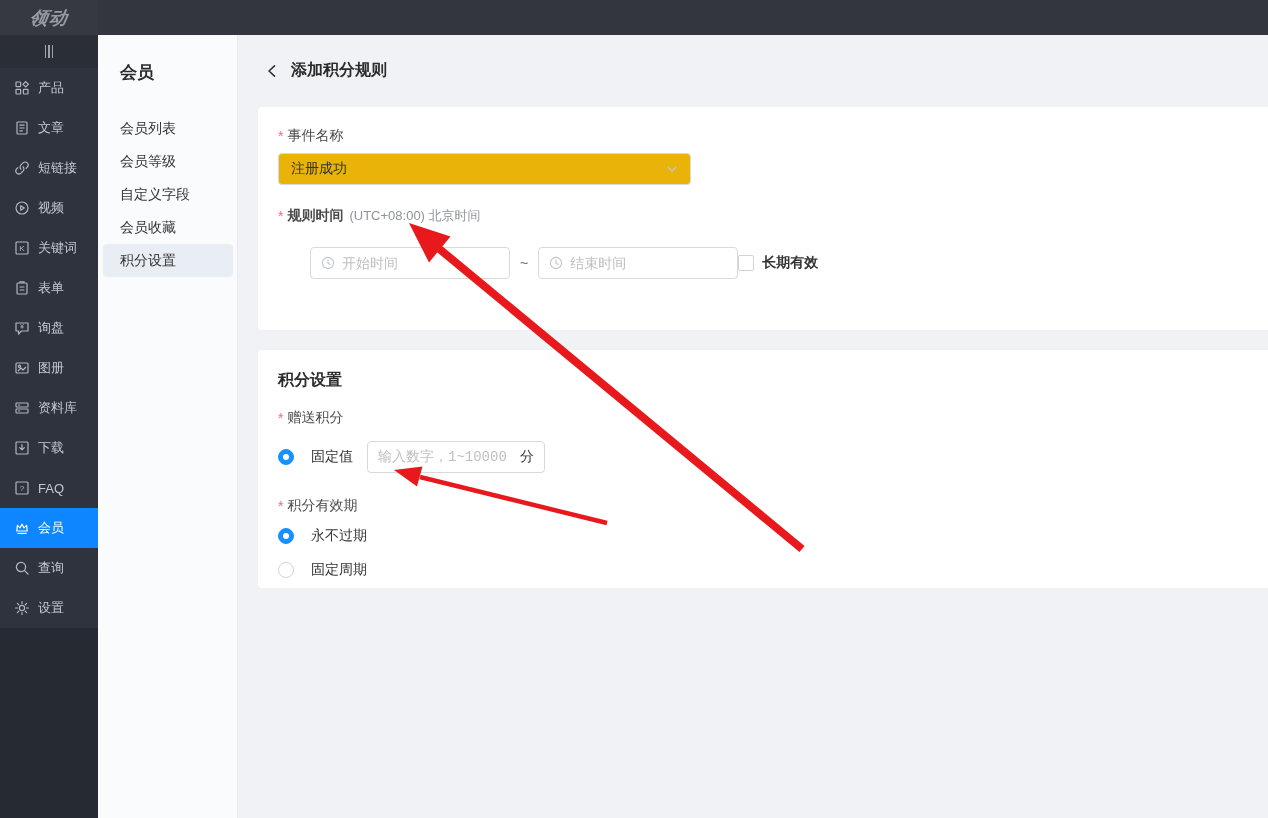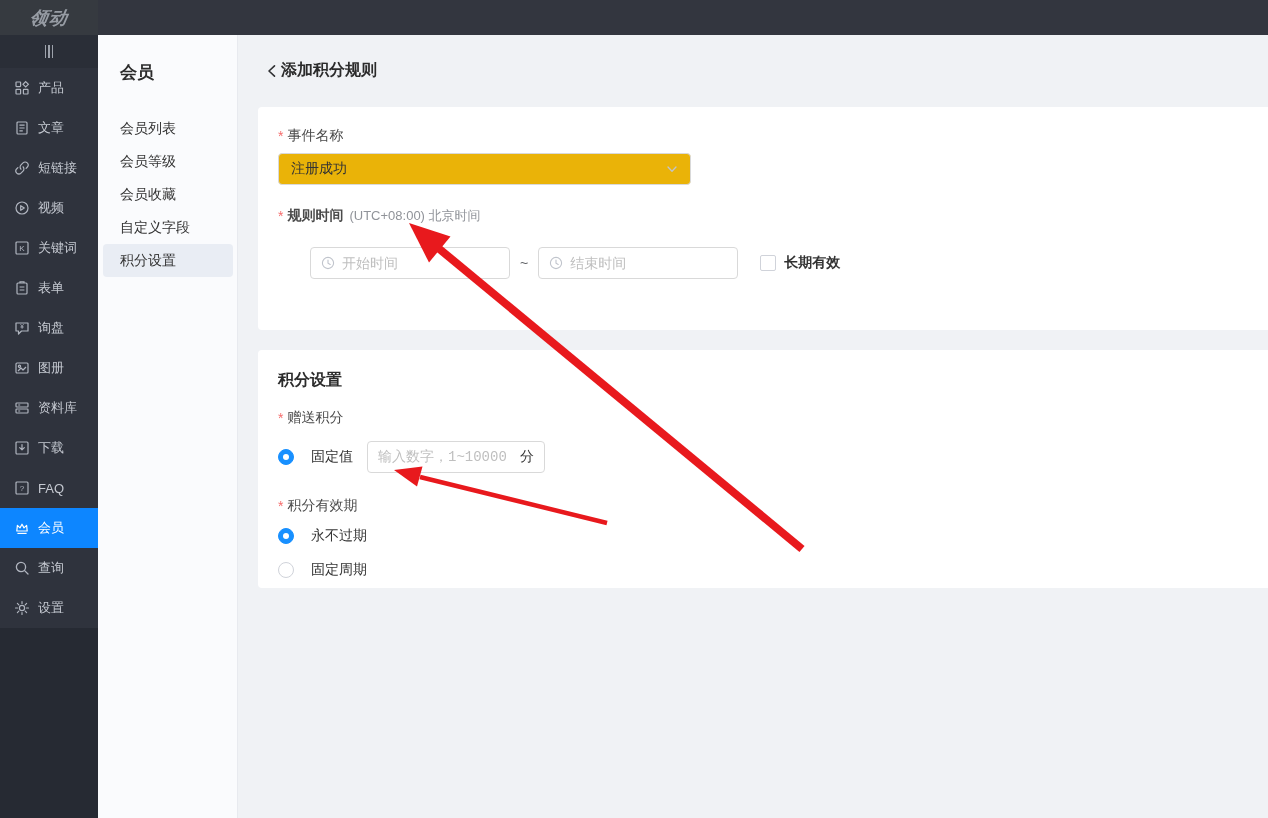--- a/index.html
+++ b/index.html
@@ -23,21 +23,21 @@
 
   
   .submenu { position:absolute; left:98px; top:35px; bottom:0; width:140px; background:#fafbfd; border-right:1px solid #e8eaef; z-index:4; }
   .submenu-title { font-size:17px; font-weight:bold; color:#2b2b2b; padding:26px 0 10px 22px; }
   .submenu-list { padding-top:18px; }
   .submenu-item { height:33px; line-height:33px; margin:0 4px 0 5px; padding-left:17px; font-size:14px; color:#333; border-radius:4px; cursor:pointer; }
   .submenu-item.active { background:#e9edf4; }
 
   
   .main { position:absolute; left:239px; top:35px; right:0; bottom:0; background:#f0f2f5; }
-  .page-head { position:absolute; top:25px; left:25px; display:flex; align-items:center; gap:1px; }
+  .page-head { position:absolute; top:25px; left:25px; display:flex; align-items:center; gap:11px; }
   .back-btn { width:16px; height:16px; display:flex; align-items:center; justify-content:center; cursor:pointer; color:#303133; }
   .page-title { font-size:16px; font-weight:bold; color:#2b2b2b; }
 
   .card { position:absolute; left:19px; right:0; background:#ffffff; border-radius:4px 0 0 4px; padding:20px; }
   .card-basic { top:72px; height:223px; }
   .card-points { top:315px; height:238px; }
   .card h2 { font-size:16px; font-weight:bold; color:#2b2b2b; margin-bottom:18px; }
 
   .field-label { font-size:14px; color:#4a4a4a; margin-bottom:8px; display:flex; align-items:center; gap:4px; }
   .req { color:#f56c6c; font-size:14px; }
@@ -48,21 +48,21 @@
   .select-value { font-size:14px; color:#333; }
   .chevron { color:#c0c4cc; display:flex; }
 
   .time-row { display:flex; align-items:center; margin-top:22px;padding-left:32px; }
   .input-box { height:32px; border:1px solid #d9d9d9; border-radius:4px; background:#fff; display:flex; align-items:center; padding:0 10px; }
   .input-box input { border:none; outline:none; flex:1; min-width:0; font-size:14px; color:#333; background:transparent; font-family:inherit; }
   .input-box input::placeholder { color:#bfbfbf; }
   .date-box { width:200px; }
   .date-box .clk { color:#c0c4cc; margin-right:7px; display:flex; }
   .tilde { margin:0 10px; color:#606266; font-size:14px; }
-  .checkbox-group { display:flex; align-items:center; margin-left:22px; cursor:pointer;font-family:Liberation Serif, serif; }
+  .checkbox-group { display:flex; align-items:center; cursor:pointer;font-family:Liberation Serif, serif; }
   .checkbox { width:16px; height:16px; border:1px solid #d0d3da; border-radius:2px; background:#fff; }
   .checkbox-label { font-size:14px; color:#333; margin-left:8px; font-weight:bold; }
 
   .sub-label { margin-top:24px; }
   .radio-row { display:flex; align-items:center; margin-top:12px; }
   .radio { width:16px; height:16px; border-radius:50%; border:1px solid #d0d3da; background:#fff; position:relative; flex:0 0 16px; cursor:pointer; }
   .radio.checked { background:#1890ff; border-color:#1890ff; }
   .radio.checked::after { content:''; position:absolute; left:4px; top:4px; width:6px; height:6px; border-radius:50%; background:#fff; }
   .radio-label { font-size:14px; color:#333; margin-left:17px; }
   .points-box { width:178px; margin-left:14px;font-family:Liberation Mono, monospace; }
@@ -243,22 +243,22 @@
         <span>设置</span>
       </div>
     </div>
 </div>
 
 <div class="submenu">
   <div class="submenu-title">会员</div>
   <div class="submenu-list" id="submenu-list">
       <div class="submenu-item">会员列表</div>
       <div class="submenu-item">会员等级</div>
+      <div class="submenu-item">自定义字段</div>
       <div class="submenu-item">会员收藏</div>
-      <div class="submenu-item">自定义字段</div>
       <div class="submenu-item active">积分设置</div>
     </div>
 </div>
 
 <div class="main">
 
   <div class="page-head">
     <span class="back-btn">
       <svg width="14" height="14" viewBox="0 0 14 14">
           <path d="M9.5 1.8 L4 7 L9.5 12.2" fill="none" stroke="currentColor" stroke-width="1.6" stroke-linecap="round" stroke-linejoin="round"></path>

